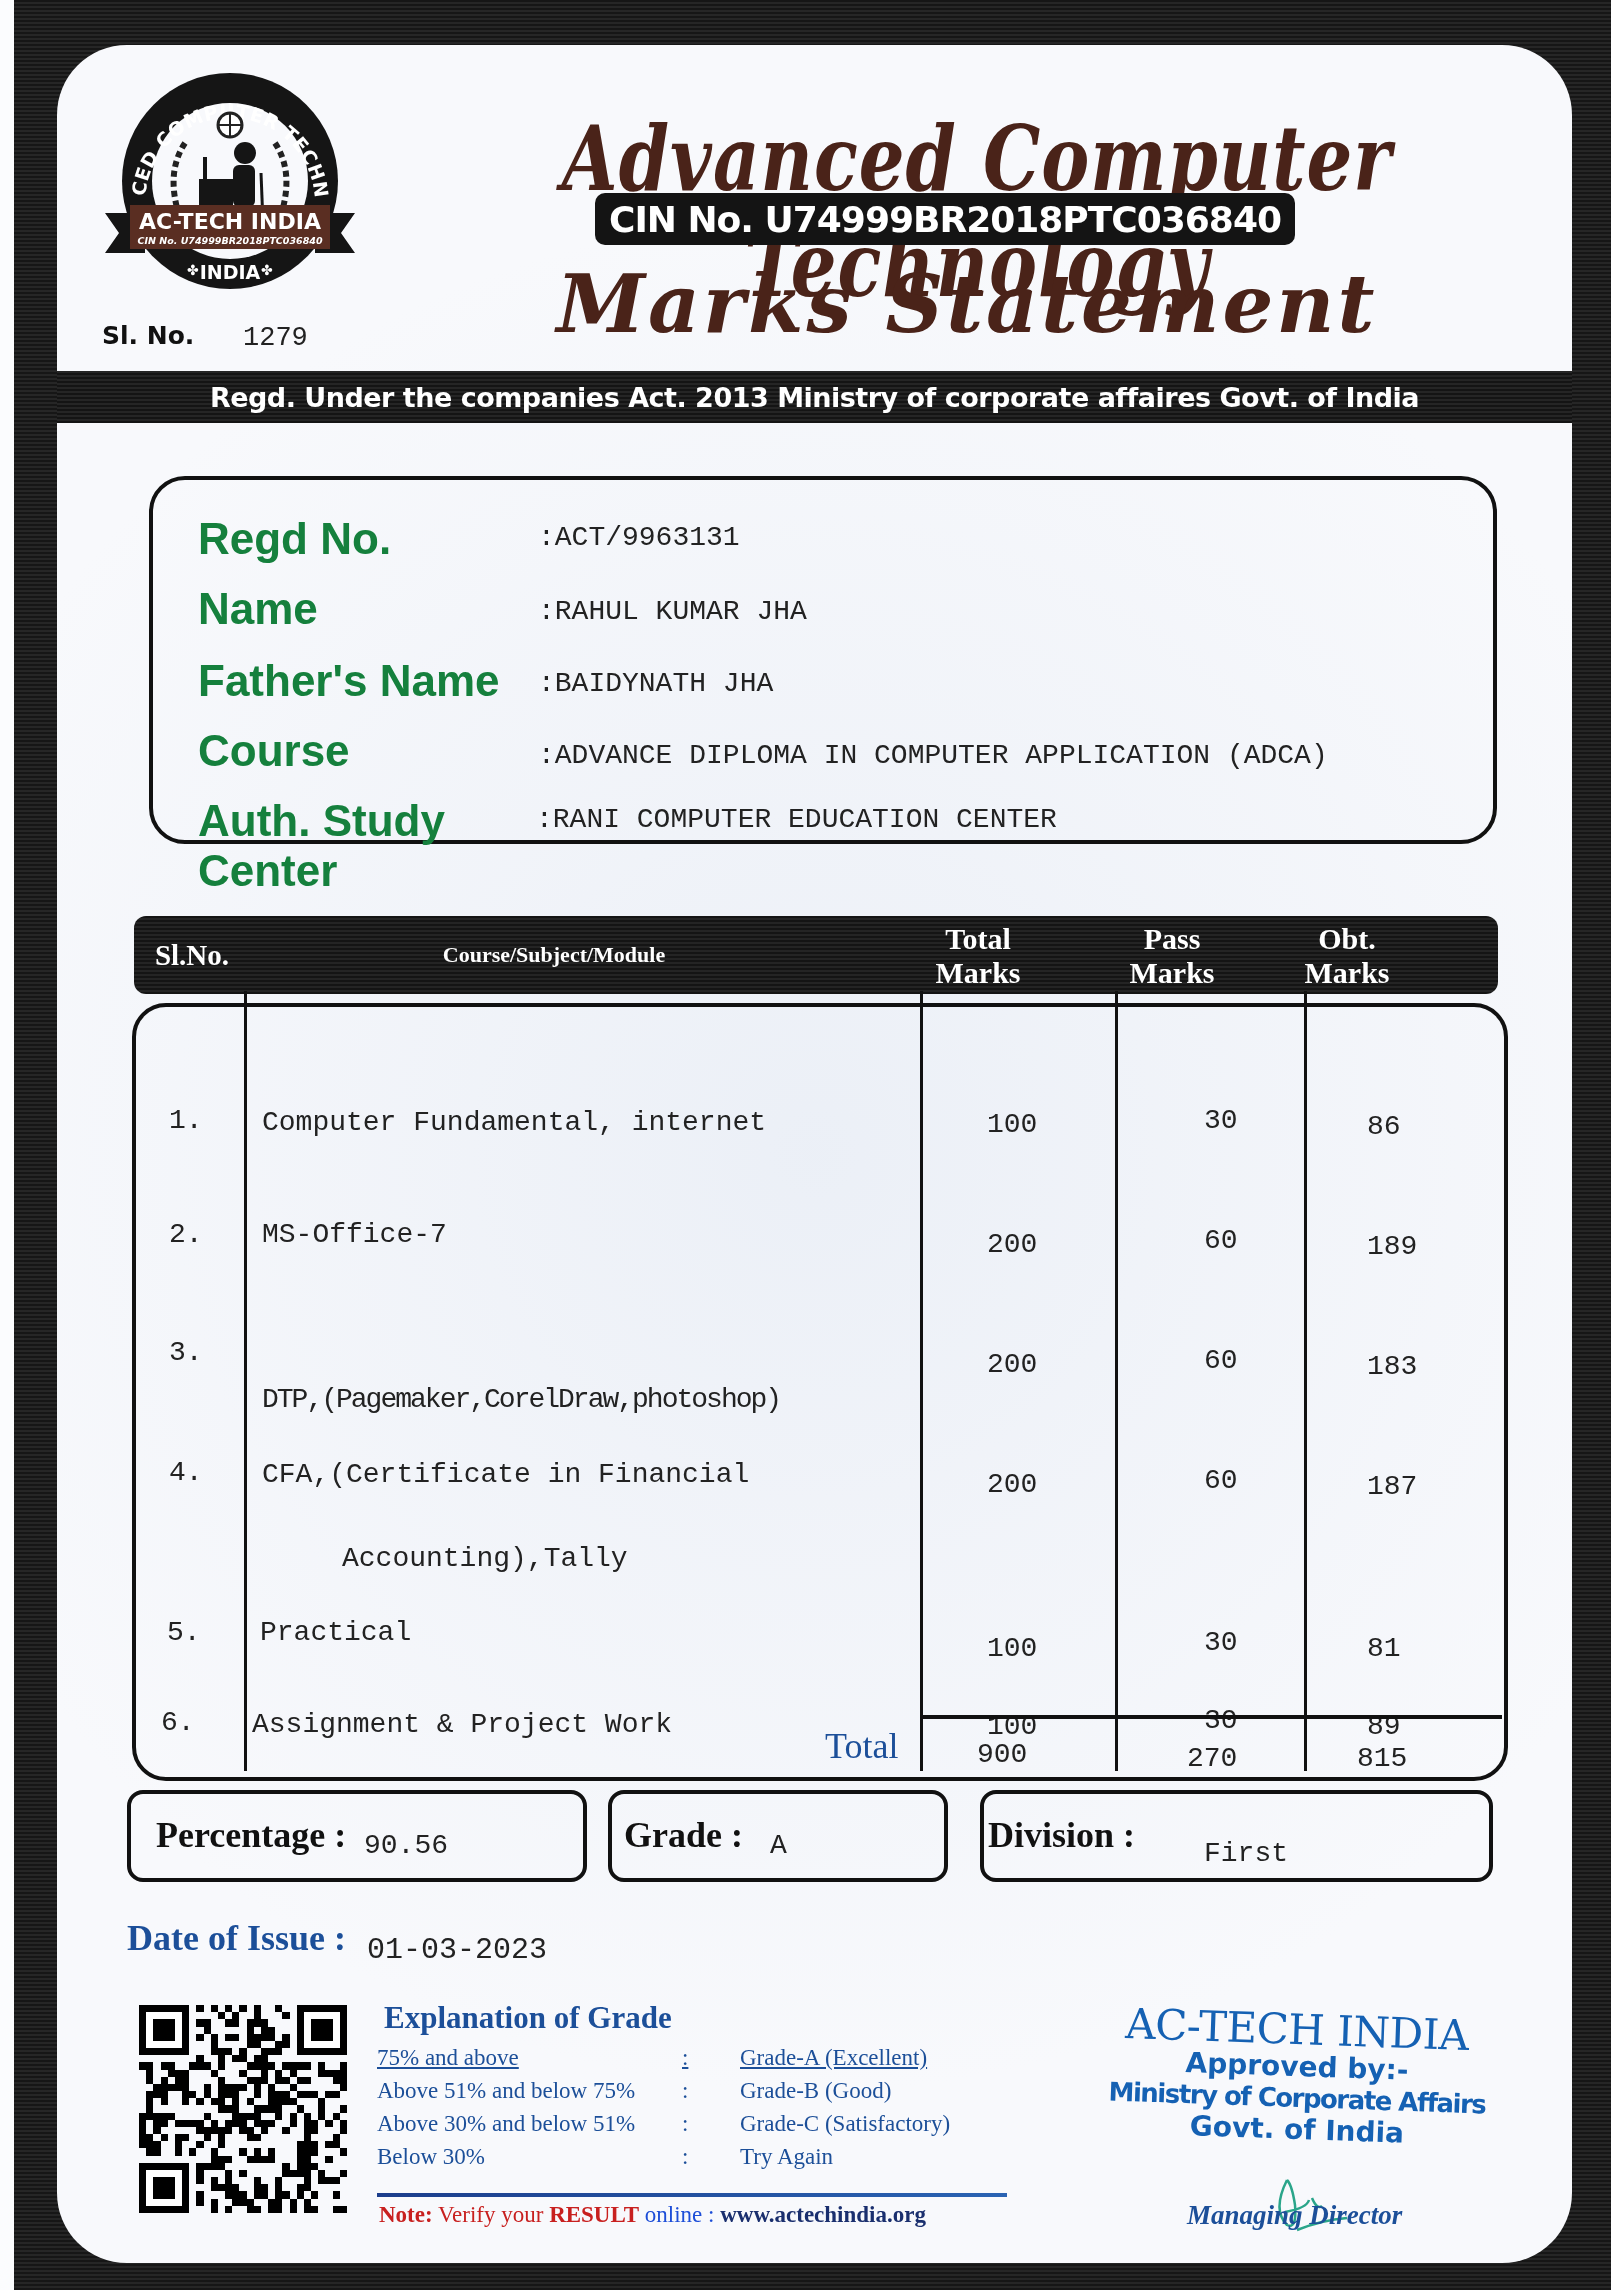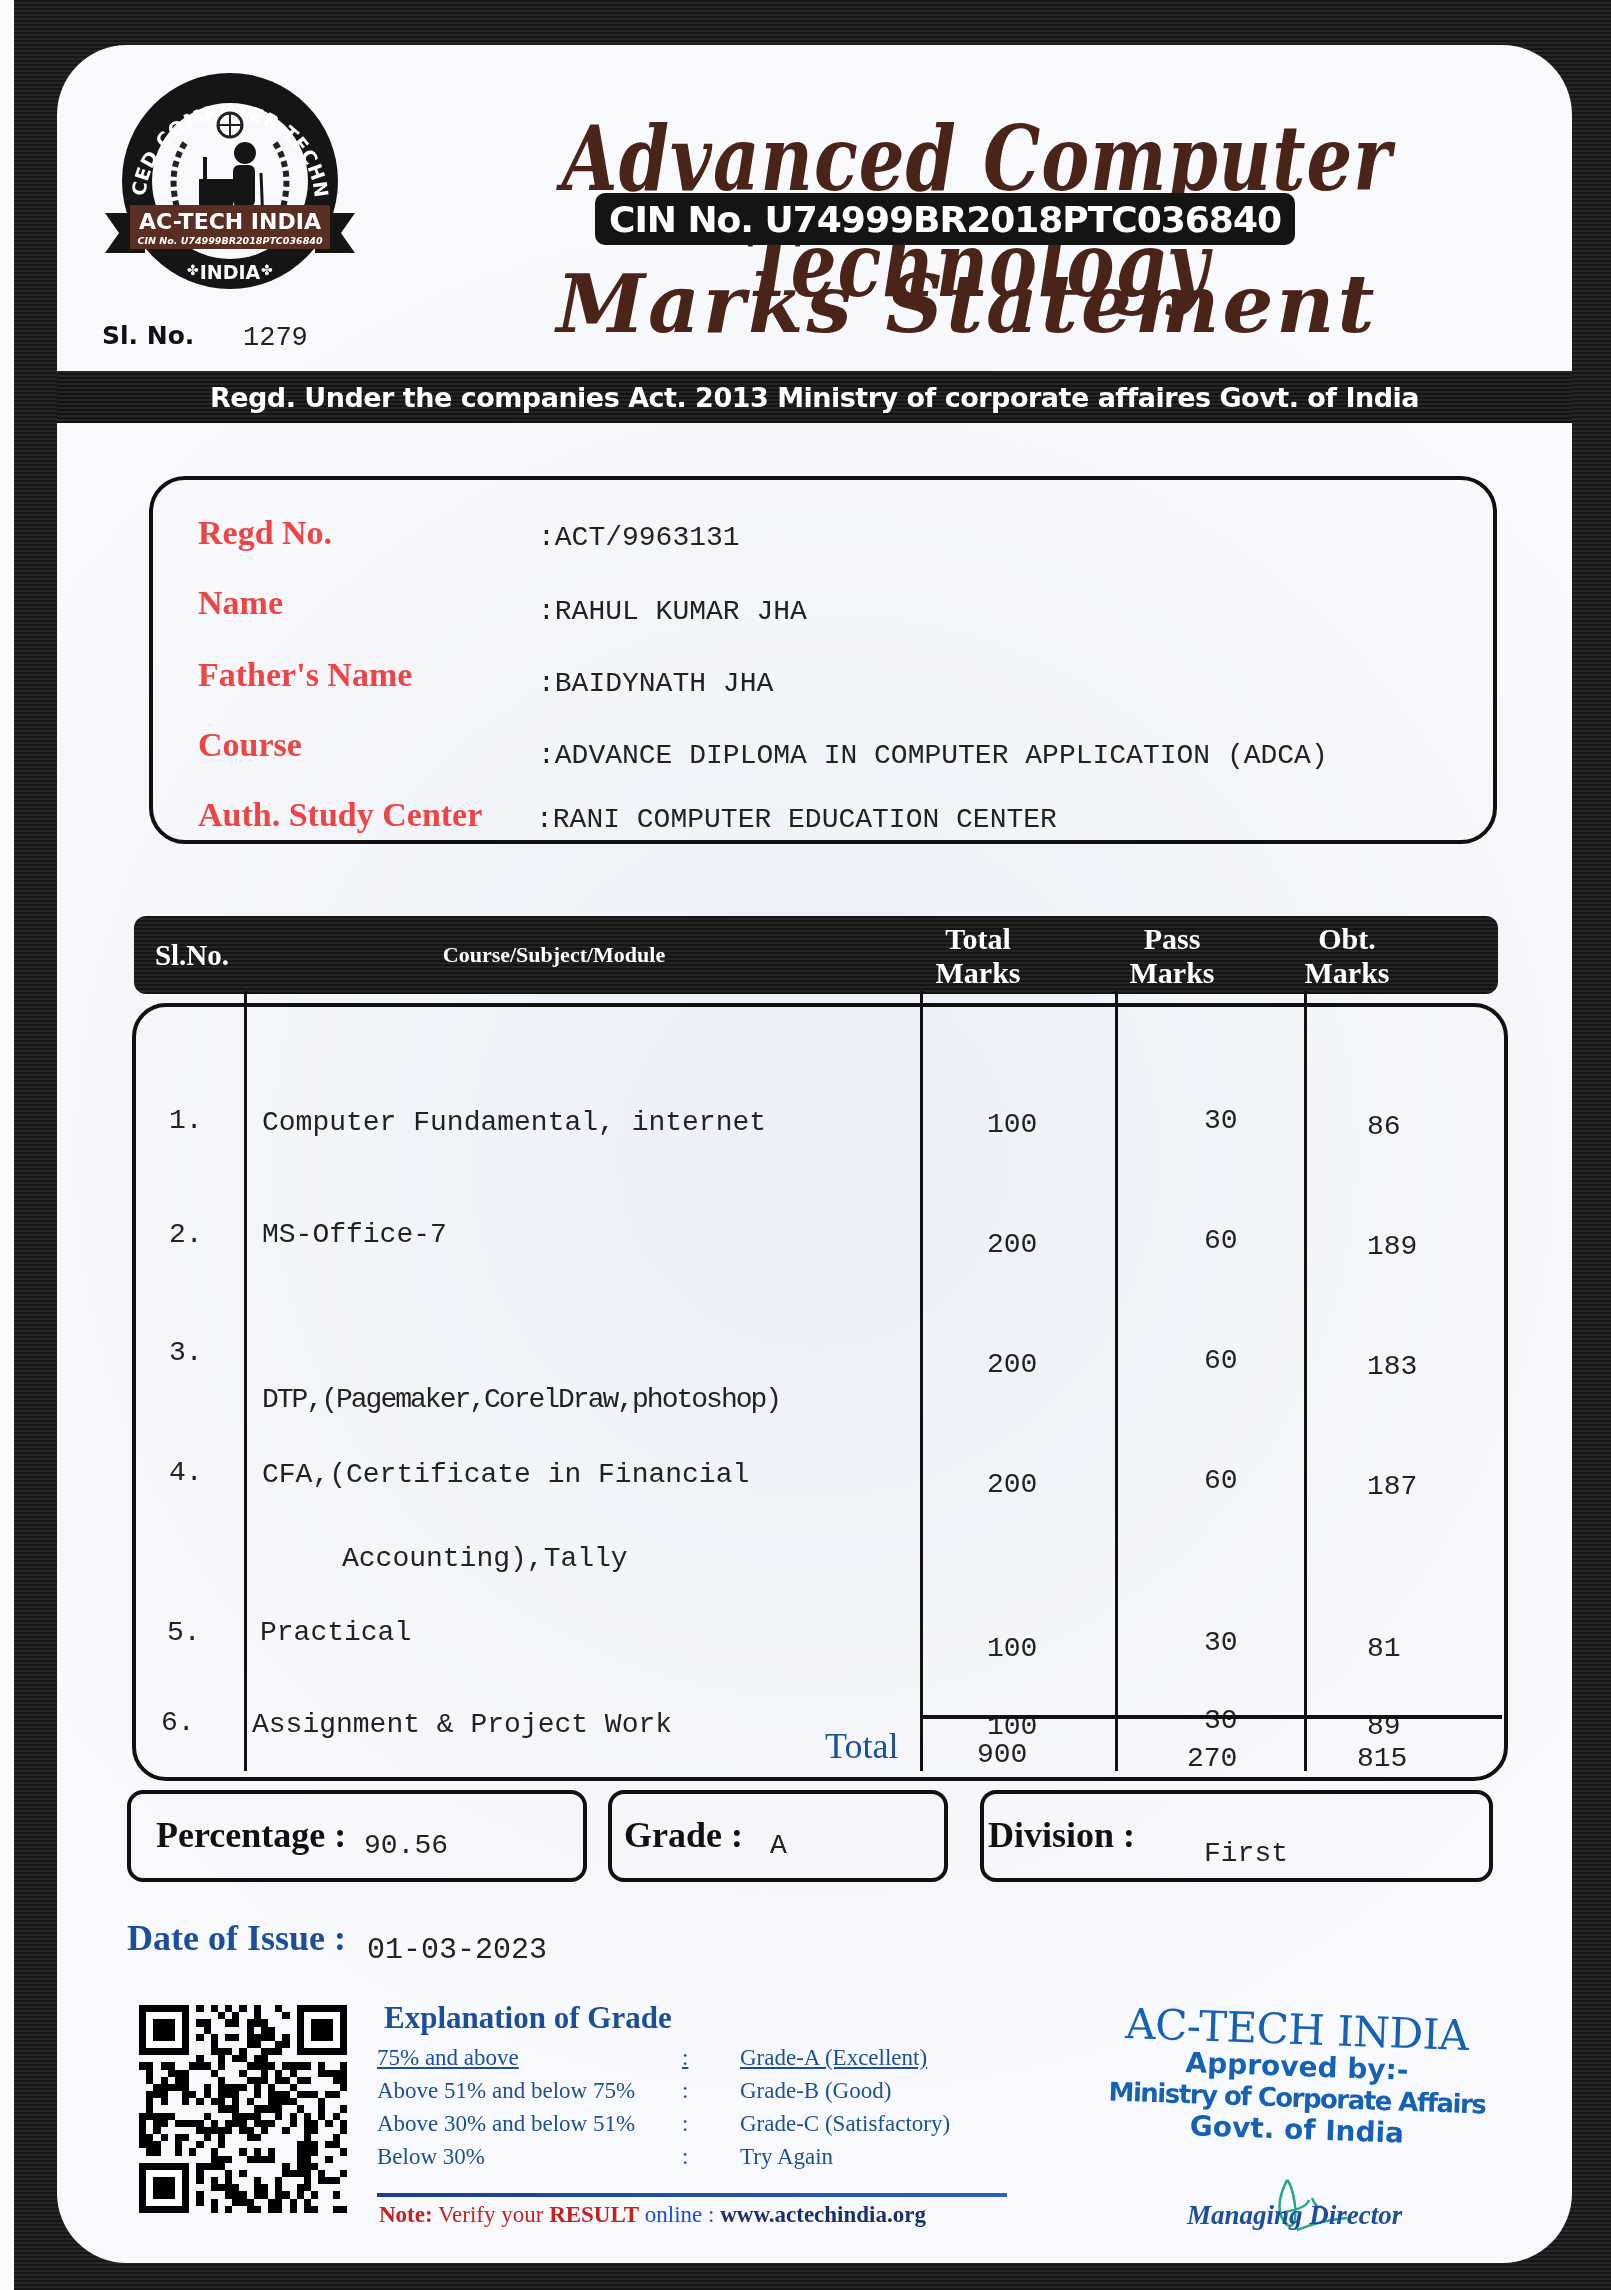--- a/index.html
+++ b/index.html
@@ -25,21 +25,21 @@
   .subtitle { position:absolute; left:440px; top:212px; width:940px; text-align:center;
            font-family:"DejaVu Serif", serif; font-weight:bold; font-style:italic; color:#4a2319;
            font-size:80px; letter-spacing:3px; }
   .slno { position:absolute; left:45px; top:276px; font-family:"DejaVu Sans", sans-serif; font-weight:bold;
           font-size:25px; color:#111; }
   .slno-val { position:absolute; left:186px; top:278px; font-family:"Liberation Mono", monospace;
           font-size:27px; color:#222; }
   .info-box { position:absolute; left:92px; top:431px; width:1340px; height:360px; border:4px solid #111;
           border-radius:36px; }
   .info-row { position:absolute; left:45px; display:flex; }
-  .info-label { width:340px; font-family:Liberation Serif, serif; font-weight:bold; font-size:34px; color:#ef4444; }
+  .info-label { width:340px; font-family:Liberation Sans, sans-serif; font-weight:bold; font-size:44px; color:#15803d; }
   .info-val { font-family:"Liberation Mono", monospace; font-size:28px; color:#222; padding-top:6px; }
   .thead { position:absolute; left:77px; top:871px; width:1364px; height:78px;
           background:repeating-linear-gradient(0deg,#141414 0px,#141414 2px,#242424 2px,#242424 4px);
           border-radius:12px; color:#fff; font-weight:bold; font-size:30px; }
   .thead div { position:absolute; text-align:center; line-height:34px; }
   .tbody { position:absolute; left:75px; top:958px; width:1368px; height:770px; border:4px solid #111;
            border-radius:34px; }
   .vline { position:absolute; width:3px; background:#111; }
   .hline { position:absolute; height:4px; background:#111; }
   .mono { font-family:"Liberation Mono", monospace; color:#222; font-size:28px; position:absolute; }

